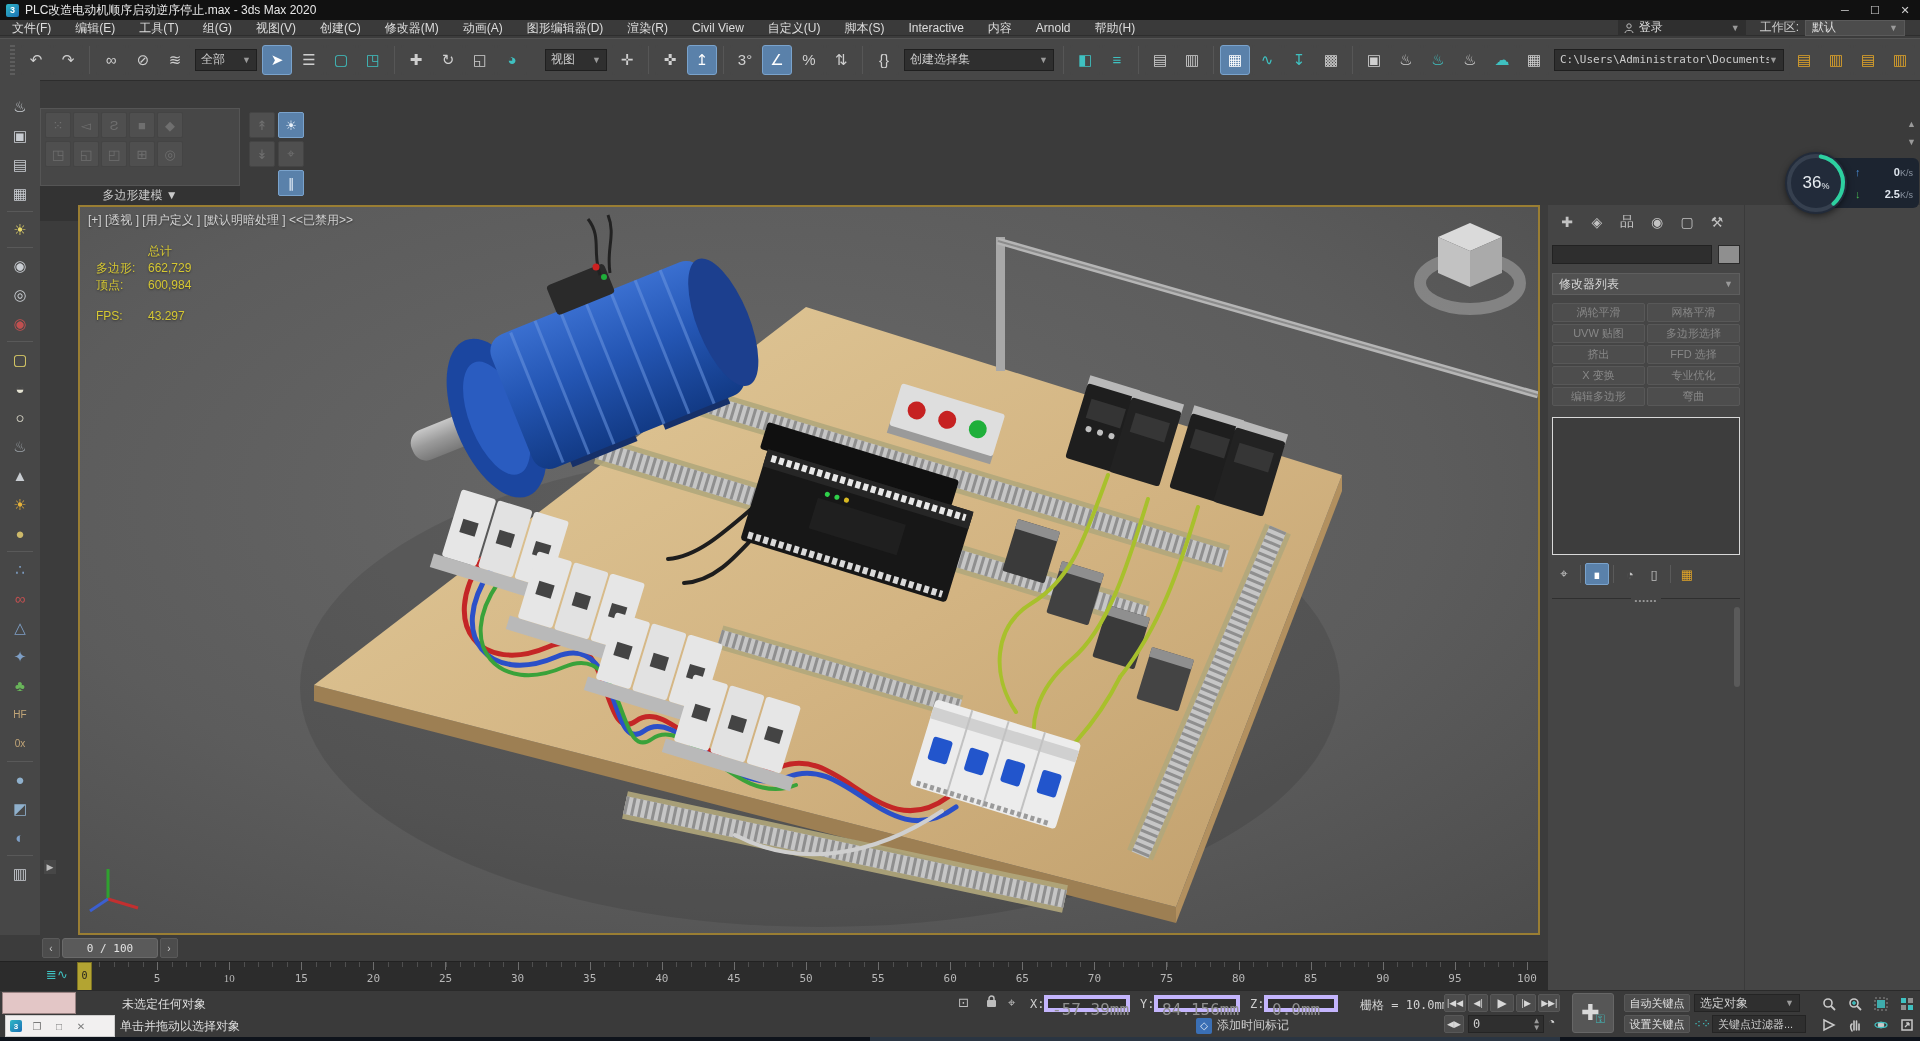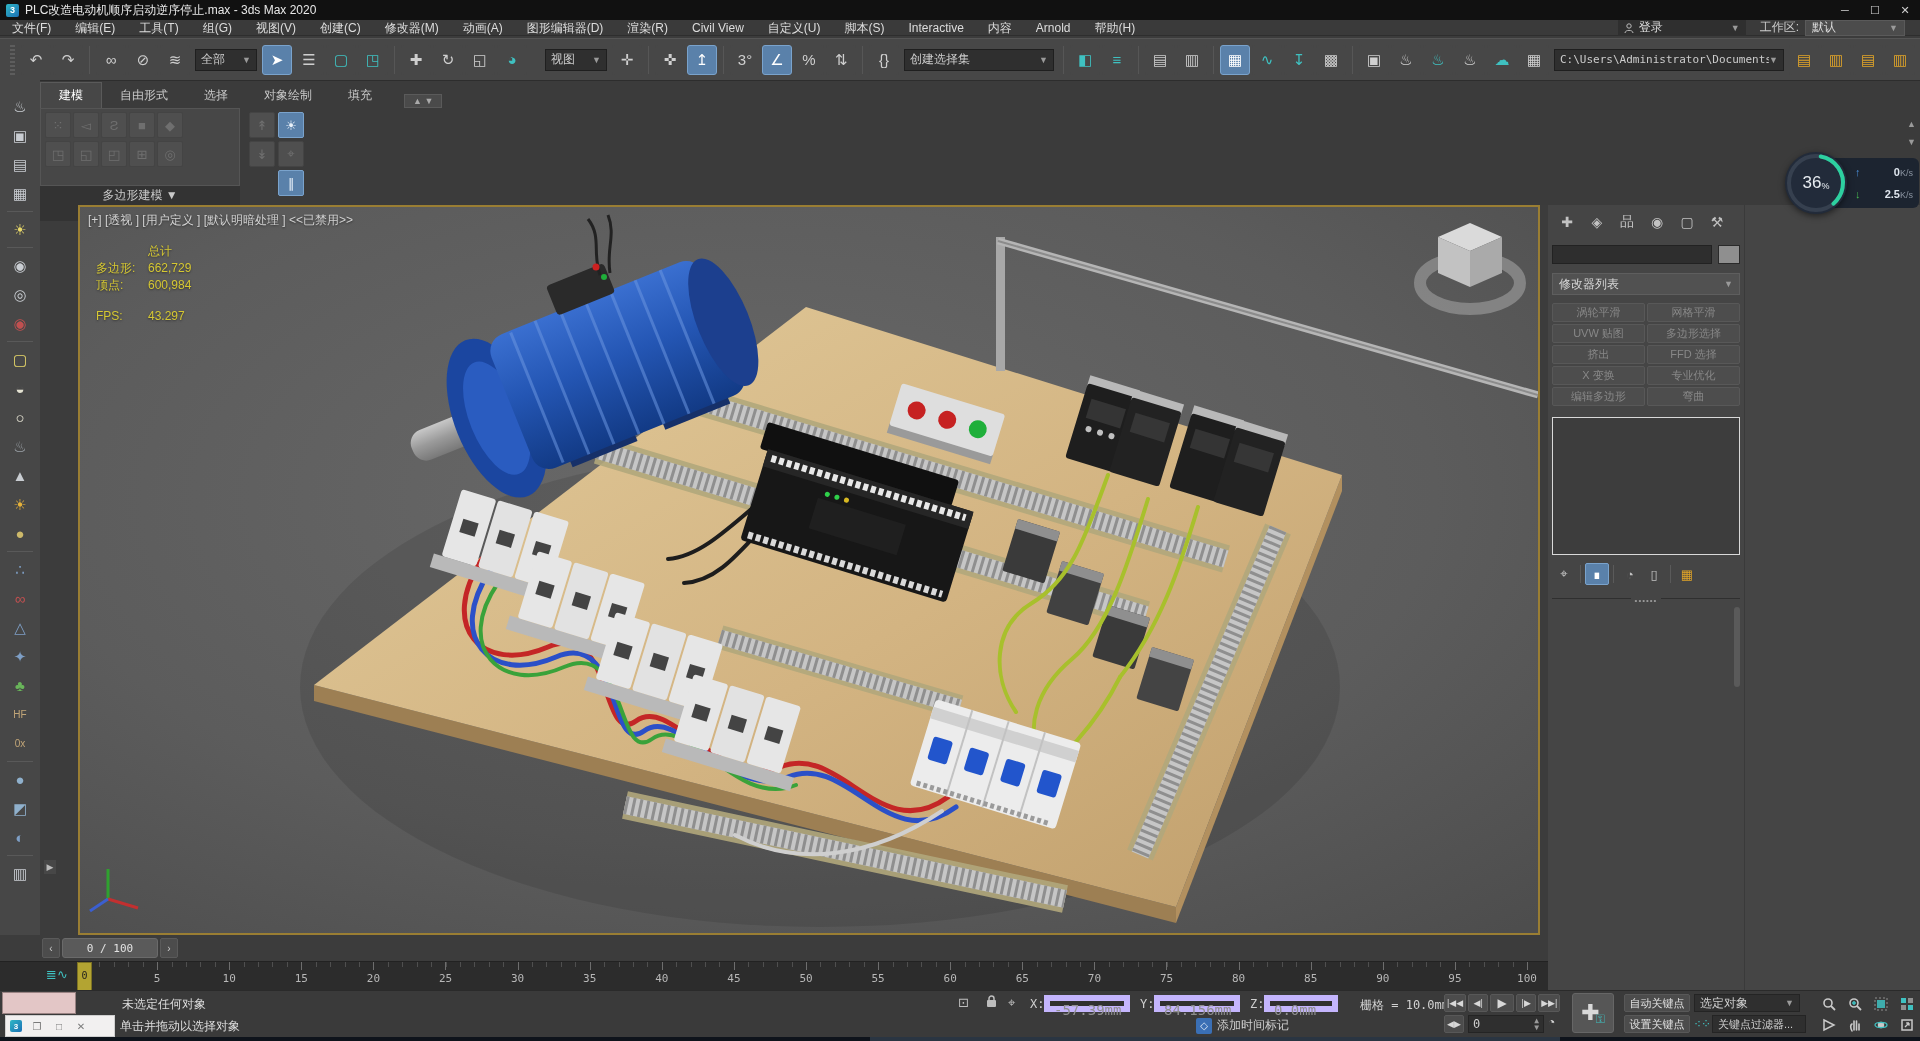--- a/index.html
+++ b/index.html
@@ -123,22 +123,22 @@
   #listener{position:absolute;left:2px;top:1px;width:74px;height:22px;background:#e3c6c6;border:1px solid #9a8383}
   #miniwin{position:absolute;left:5px;top:24px;width:110px;height:22px;background:#f2f0f0;border:1px solid #cfcfcf;
            display:flex;align-items:center;color:#7a7a7a}
   #miniwin .mw-ico{width:12px;height:12px;margin:0 4px;border-radius:2px;background:linear-gradient(135deg,#2fb8c6,#1b6fb5);
                    color:#fff;font-size:8px;font-weight:bold;display:flex;align-items:center;justify-content:center}
   #miniwin .mw-b{width:22px;text-align:center;font-size:10px}
   .st-text1{position:absolute;left:122px;top:5px;color:#ddd}
   .st-text2{position:absolute;left:120px;top:27px;color:#ddd}
   .mid-ico{position:absolute;top:4px;color:#bdbdbd;font-size:13px}
   .coord-lbl{position:absolute;top:6px;color:#cfcfcf;font-family:"DejaVu Sans Mono",monospace}
-  .coord-field{position:absolute;top:4px;width:86px;height:17px;background:#2f2f2f;border:6px solid #c4b5fd;
-               color:#8f8f8f;font-family:"DejaVu Sans Mono",monospace;font-size:14px;padding:1px 4px}
+  .coord-field{position:absolute;top:4px;width:86px;height:17px;background:#2f2f2f;border:4px solid #c4b5fd;
+               color:#8f8f8f;font-family:"DejaVu Sans Mono",monospace;font-size:16px;padding:1px 4px}
   #grid-lbl{position:absolute;left:1235px;top:6px;color:#d2d2d2;font-family:"DejaVu Sans Mono",monospace}
   #timetag{position:absolute;left:1196px;top:26px;display:flex;align-items:center;color:#cfcfcf}
   #timetag .cube{width:16px;height:16px;background:#3a6fb5;border-radius:2px;margin-right:5px;
                  display:flex;align-items:center;justify-content:center;color:#dce9f8;font-size:10px}
   #playback{position:absolute;left:1444px;top:3px;display:flex;gap:2px}
   .pb-btn{min-width:20px;height:18px;background:#4c4c4c;border:1px solid #585858;border-radius:2px;color:#d8d8d8;
           display:flex;align-items:center;justify-content:center;font-size:9px;padding:0 2px}
   .pb-btn.big{min-width:24px;font-size:12px}
   #keymode{position:absolute;left:1444px;top:24px}
   #framefield{position:absolute;left:1468px;top:24px;width:76px;height:18px;background:#2f2f2f;border:1px solid #242424;
@@ -286,28 +286,20 @@
         <span class="dd-caret">▼</span>
       </div>
       <div class="tb-btn orange">▤</div>
       <div class="tb-btn orange">▥</div>
       <div class="tb-btn orange">▤</div>
       <div class="tb-btn orange">▥</div>
     </div>
 </div>
 
 <div id="ribbon" class="abs">
-  <div id="ribbon-tabs">
-      <div class="rtab active">建模</div>
-      <div class="rtab">自由形式</div>
-      <div class="rtab">选择</div>
-      <div class="rtab">对象绘制</div>
-      <div class="rtab">填充</div>
-      <div class="rtab-collapse">▲ ▼</div>
-    </div>
   <div id="ribbon-panel">
     <div class="rb-row" id="ribbon-row1">
         <div class="rb-btn">⁙</div>
         <div class="rb-btn">◅</div>
         <div class="rb-btn">Ƨ</div>
         <div class="rb-btn">■</div>
         <div class="rb-btn">◆</div>
       </div>
     <div class="rb-row" id="ribbon-row2">
         <div class="rb-btn">◳</div>
@@ -667,21 +659,21 @@
   <div class="ts-arrow">‹</div>
   <div id="ts-pill">0 / 100</div>
   <div class="ts-arrow">›</div>
 </div>
 <div id="trackbar" class="abs">
   <div id="mini-curve">≣∿</div>
   <div id="ruler">
     <div id="ruler-labels">
         <span class="tick-label" style="left: 5px;">0</span>
         <span class="tick-label" style="left: 77.1px;">5</span>
-        <span class="tick-label" style="left: 149.2px;">10</span>
+        <span class="tick-label" style="left: 149.2px; font-family: Liberation Serif, serif;">10</span>
         <span class="tick-label" style="left: 221.3px;">15</span>
         <span class="tick-label" style="left: 293.4px;">20</span>
         <span class="tick-label" style="left: 365.5px;">25</span>
         <span class="tick-label" style="left: 437.6px;">30</span>
         <span class="tick-label" style="left: 509.7px;">35</span>
         <span class="tick-label" style="left: 581.8px;">40</span>
         <span class="tick-label" style="left: 653.9px;">45</span>
         <span class="tick-label" style="left: 726px;">50</span>
         <span class="tick-label" style="left: 798.1px;">55</span>
         <span class="tick-label" style="left: 870.2px;">60</span>

